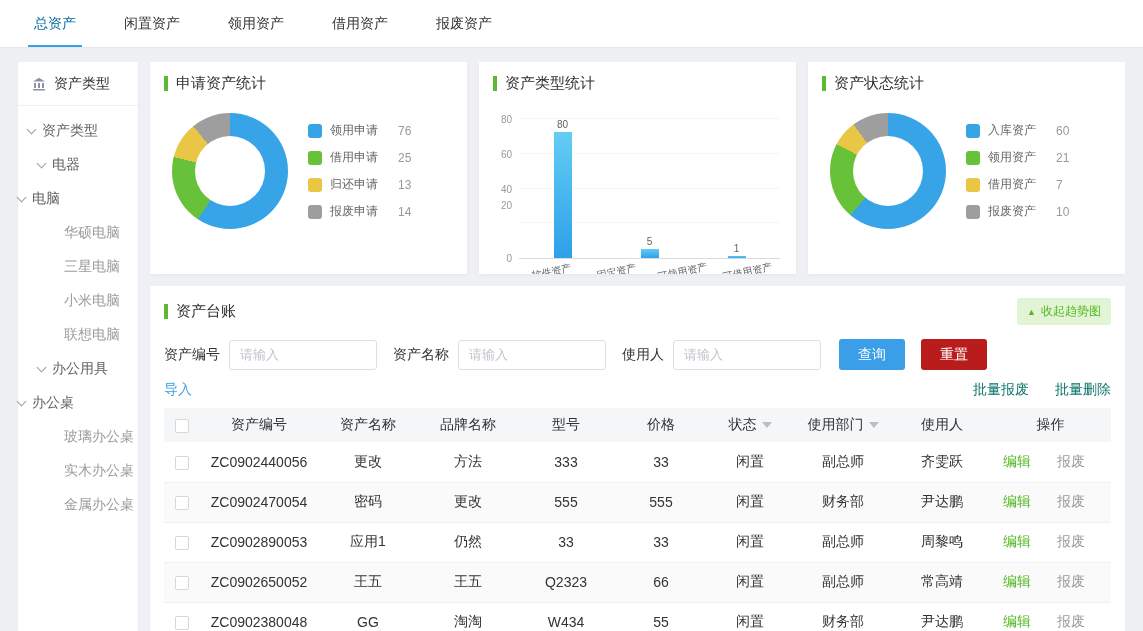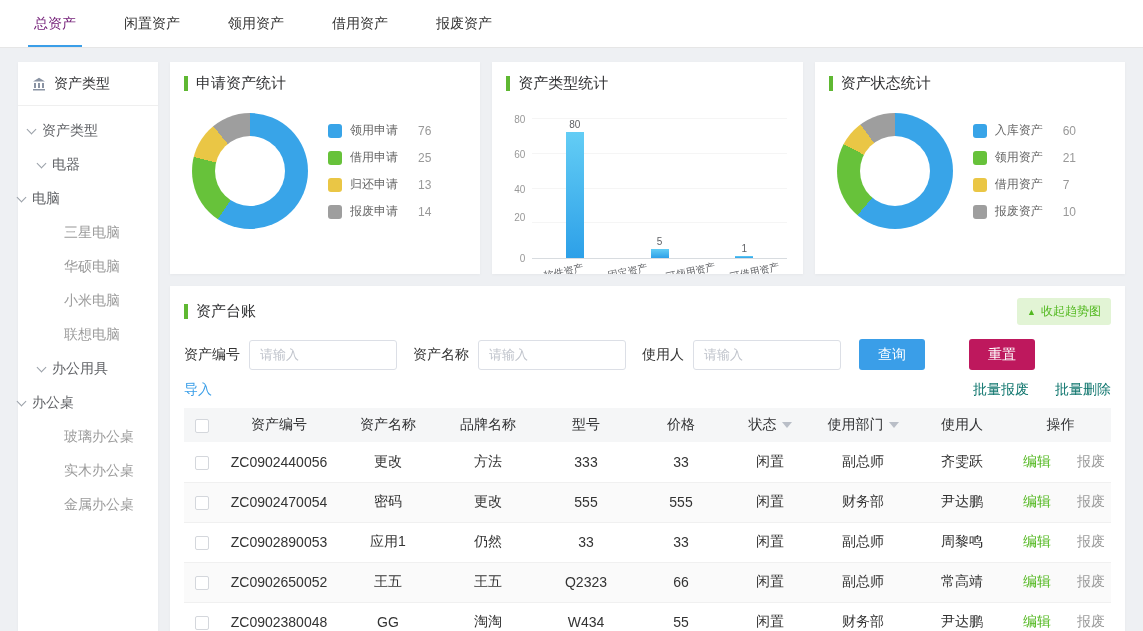--- a/index.html
+++ b/index.html
@@ -2,26 +2,26 @@
 <html><head>
 <meta charset="utf-8">
 <style>
   * { margin:0; padding:0; box-sizing:border-box; }
   body { font-family:"Liberation Sans","DejaVu Sans",sans-serif; background:#eef0f3; color:#333; }
   .page { width:1143px; height:631px; overflow:hidden; display:flex; flex-direction:column; background:#eef0f3; }
 
   
   .topbar { height:48px; flex:none; background:#fff; border-bottom:1px solid #e6e6e6; display:flex; align-items:stretch; padding-left:10px; }
   .tab { padding:0 24px; display:flex; align-items:center; font-size:14px; color:#333; cursor:pointer; position:relative; }
-  .tab.active { color:#701a75;font-family:Liberation Mono, monospace; }
+  .tab.active { color:#0369a1;font-family:Liberation Mono, monospace; }
   .tab.active::after { content:''; position:absolute; left:18px; right:18px; bottom:0; height:2px; background:#3a9ee8; }
 
   
   .content { flex:1; min-height:0; display:flex; gap:12px; padding:14px 18px 0; }
-  .sidebar { width:140px; flex:none; background:#fff; box-shadow:0 1px 3px rgba(0,0,0,.04);font-family:Liberation Mono, monospace; }
+  .sidebar { width:120px; flex:none; background:#fff; box-shadow:0 1px 3px rgba(0,0,0,.04);font-family:Liberation Mono, monospace; }
   .main { flex:1; min-width:0; display:flex; flex-direction:column; gap:12px; }
   .charts-row { height:212px; flex:none; display:flex; gap:12px; }
   .panel { background:#fff; flex:1; min-width:0; overflow:hidden; box-shadow:0 1px 3px rgba(0,0,0,.04); }
   .panel-title { display:flex; align-items:center; padding:12px 14px 8px; font-size:15px; color:#303133; }
   .green-bar { width:4px; height:15px; background:#5fb832; margin-right:8px; flex:none; }
 
   
   .side-header { height:44px; display:flex; align-items:center; gap:8px; padding:0 14px; border-bottom:1px solid #efefef; font-size:14px; color:#303133; }
   .tree { padding:8px 0; }
   .tree-item { height:34px; display:flex; align-items:center; font-size:14px; color:#606266; cursor:pointer; }
@@ -57,21 +57,21 @@
   .collapse-btn { margin-left:auto; background:#e2f4d5; color:#52b81f; font-size:12px; padding:5px 10px; border-radius:3px; border:none; display:flex; align-items:center; gap:5px; cursor:pointer; font-family:inherit; }
   .up-arrow { font-size:9px; }
   .search-row { display:flex; align-items:center; padding:6px 14px 0; }
   .filters { display:flex; align-items:center; gap:16px; }
   .filter-group { display:flex; align-items:center; gap:9px; }
   .filter-group label { font-size:14px; color:#333; white-space:nowrap; }
   .filter-group input { width:148px; height:30px; border:1px solid #dcdfe6; border-radius:3px; padding:0 10px; font-size:13px; color:#333; font-family:inherit; outline:none; }
   .filter-group input::placeholder { color:#c0c4cc; }
   .btn { height:31px; padding:0 19px; border:none; border-radius:3px; color:#fff; font-size:14px; cursor:pointer; font-family:inherit; }
   .btn.blue { background:#3a9ee8; margin-left:18px; }
-  .btn.green { background:#be185d; margin-left:44px; }
+  .btn.green { background:#b91c1c; margin-left:16px; }
   .links-row { display:flex; align-items:center; padding:11px 14px 7px; font-size:14px; }
   .link-import { color:#3a9ee8; cursor:pointer; }
   .right-links { margin-left:auto; display:flex; gap:26px; }
   .link-danger { color:#0f766e; cursor:pointer; }
 
   
   .asset-table { width:calc(100% - 28px); margin:2px 14px 0; border-collapse:collapse; table-layout:fixed; font-size:14px; }
   .asset-table thead tr { background:#f5f6f7; }
   .asset-table th { height:34px; font-weight:normal; color:#303133; text-align:center; }
   .asset-table td { height:40px; text-align:center; color:#333; border-bottom:1px solid #f0f0f0; overflow:hidden; white-space:nowrap; }
@@ -113,24 +113,24 @@
           </div>
           <div class="tree-item lvl1">
             <span class="chev"></span>
             <span>电器</span>
           </div>
           <div class="tree-item lvl2">
             <span class="chev"></span>
             <span>电脑</span>
           </div>
           <div class="tree-item lvl3 leaf">
+            <span>华硕电脑</span>
+          </div>
+          <div class="tree-item lvl3 leaf">
             <span>三星电脑</span>
-          </div>
-          <div class="tree-item lvl3 leaf">
-            <span>华硕电脑</span>
           </div>
           <div class="tree-item lvl3 leaf">
             <span>小米电脑</span>
           </div>
           <div class="tree-item lvl3 leaf">
             <span>联想电脑</span>
           </div>
           <div class="tree-item lvl1">
             <span class="chev"></span>
             <span>办公用具</span>
@@ -188,21 +188,21 @@
         </section>
 
         <section class="panel">
           <div class="panel-title">
             <span class="green-bar"></span>
             <span>资产类型统计</span>
           </div>
           <div class="plot">
               <span class="ytick" style="bottom: 0px;">0</span>
               <div class="gridline" style="bottom: 34.75px;"></div>
-              <span class="ytick" style="bottom: 41px;">20</span>
+              <span class="ytick" style="bottom: 53px;">20</span>
               <div class="gridline" style="bottom: 69.5px;"></div>
               <span class="ytick" style="bottom: 69.5px;">40</span>
               <div class="gridline" style="bottom: 104.25px;"></div>
               <span class="ytick" style="bottom: 104.25px;">60</span>
               <div class="gridline" style="bottom: 139px;"></div>
               <span class="ytick" style="bottom: 139px;">80</span>
               <div class="bars">
                 <div class="slot">
                   <span class="bar-value">80</span>
                   <div class="bar" style="height: 139px;"></div>

